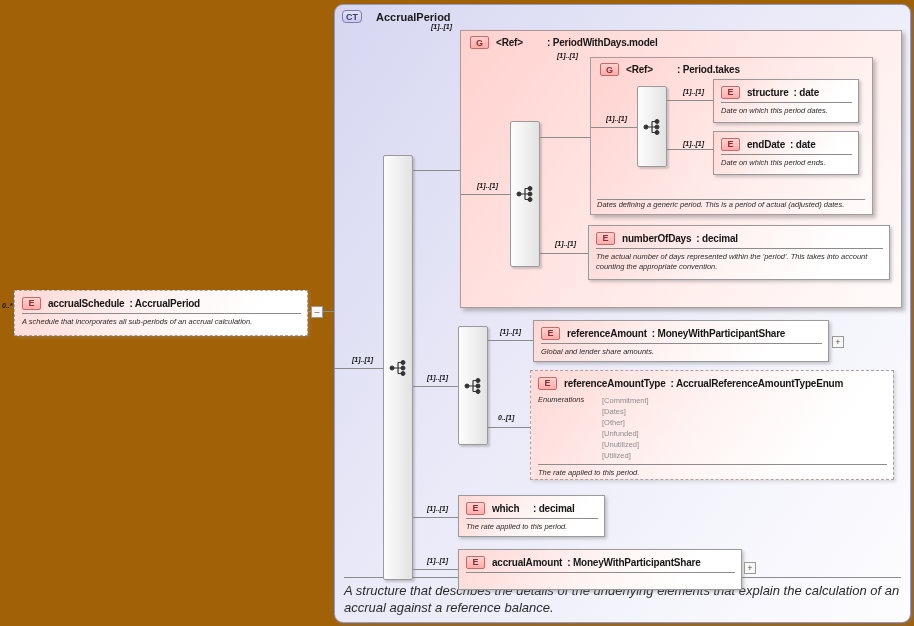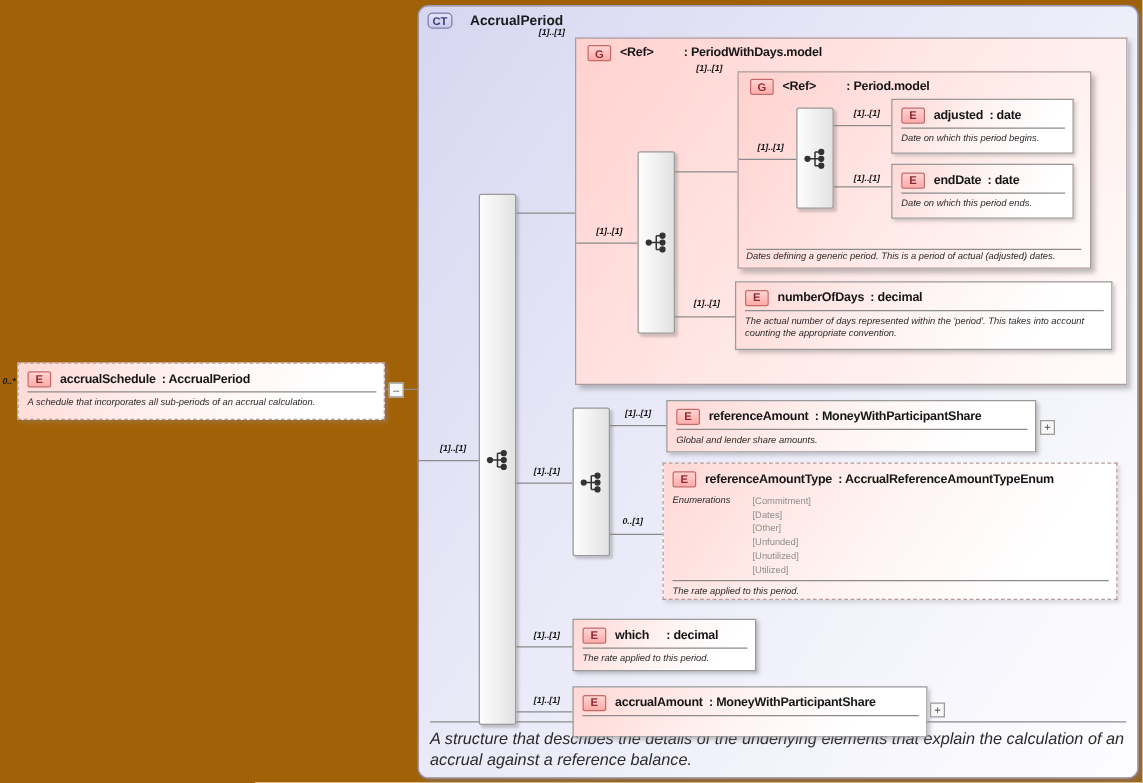--- a/index.html
+++ b/index.html
@@ -76,21 +76,21 @@
       <span class="badge">G</span>
       <span class="tname wref">&lt;Ref&gt;</span>
       <span class="ttype">: PeriodWithDays.model</span>
     </div>
   </div>
 
   <div class="gbox" style="left:590px; top:57px; width:283px; height:158px;">
     <div class="gheader">
       <span class="badge">G</span>
       <span class="tname wref">&lt;Ref&gt;</span>
-      <span class="ttype">: Period.model</span>
+      <span class="ttype">: Period.takes</span>
     </div>
     <div class="gfooter">Dates defining a generic period. This is a period of actual (adjusted) dates.</div>
   </div>
 
   <div class="hline" style="left:308px; top:311px; width:26px;"></div>
   <div class="hline" style="left:334px; top:368px; width:49px;"></div>
   <div class="hline" style="left:413px; top:170px; width:47px;"></div>
   <div class="hline" style="left:461px; top:194px; width:49px;"></div>
   <div class="hline" style="left:540px; top:137px; width:50px;"></div>
   <div class="hline" style="left:591px; top:127px; width:46px;"></div>
@@ -157,25 +157,25 @@
     <div class="sep"></div>
     <div class="desc">A schedule that incorporates all sub-periods of an accrual calculation.</div>
   </div>
   <div class="pm" style="left:311px; top:306px;">
     <span>–</span>
   </div>
 
   <div class="ebox" style="left:713px; top:79px; width:146px; height:44px;">
     <div class="trow">
       <span class="badge">E</span>
-      <span class="tname">adjusted</span>
+      <span class="tname">structure</span>
       <span class="ttype">: date</span>
     </div>
     <div class="sep"></div>
-    <div class="desc">Date on which this period begins.</div>
+    <div class="desc">Date on which this period dates.</div>
   </div>
 
   <div class="ebox" style="left:713px; top:131px; width:146px; height:44px;">
     <div class="trow">
       <span class="badge">E</span>
       <span class="tname">endDate</span>
       <span class="ttype">: date</span>
     </div>
     <div class="sep"></div>
     <div class="desc">Date on which this period ends.</div>

